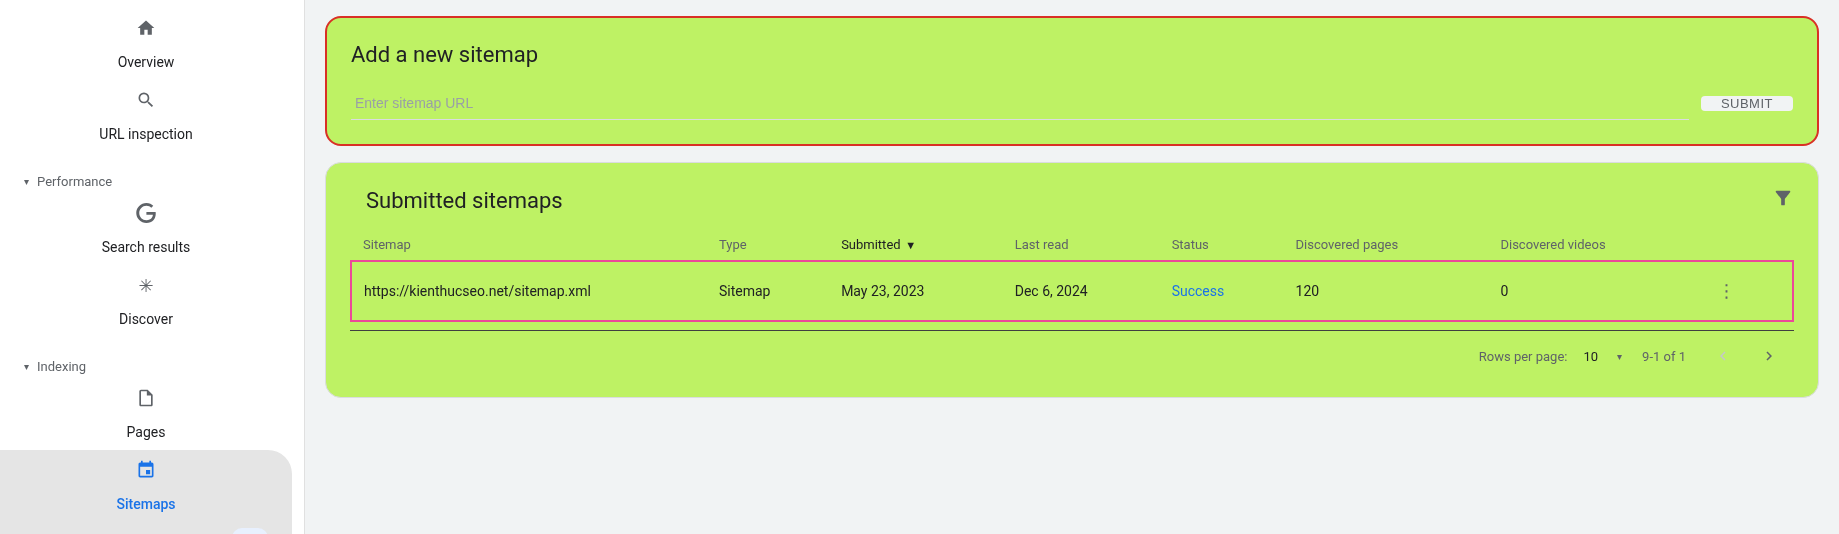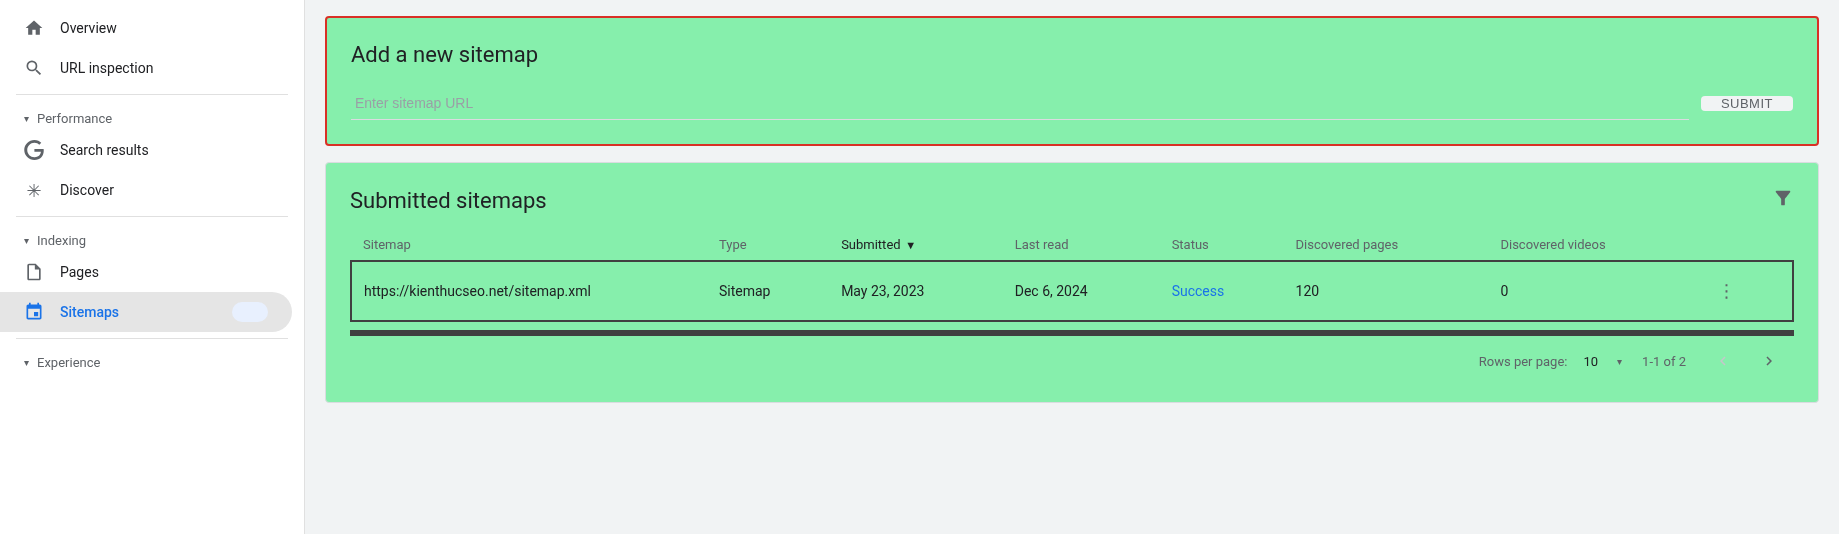--- a/index.html
+++ b/index.html
@@ -28,20 +28,21 @@
       display: flex;
       align-items: center;
       padding: 10px 24px;
       cursor: pointer;
       border-radius: 0 24px 24px 0;
       margin-right: 12px;
       color: #202124;
       font-size: 14px;
       gap: 16px;
       position: relative;
+      flex-direction: column;
     }
     .sidebar-item.active {
       background: #e5e5e5;
       font-weight: 500;
     }
     .sidebar-item.active::before {
       content: '';
       position: absolute;
       left: 0; top: 0; bottom: 0;
       width: 3px;
@@ -86,22 +87,22 @@
       flex: 1;
       padding: 16px 20px;
       overflow-y: auto;
       display: flex;
       flex-direction: column;
       gap: 16px;
     }
 
     
     .card {
-      background: #86efac;
-      border-radius: 4px;
+      background: #bef264;
+      border-radius: 16px;
       border: 1px solid #dadce0;
       padding: 24px;
     }
     .card.highlighted {
       border: 2px solid #d93025;
     }
 
     
     .card-title {
       font-size: 22px;
@@ -167,21 +168,21 @@
     }
     thead th.sorted {
       font-weight: 400;
       color: #202124;
     }
     .sort-arrow { font-size: 11px; margin-left: 2px; }
     tbody tr {
       border: 2px solid transparent;
     }
     tbody tr.highlighted-row {
-      border: 2px solid #404040;
+      border: 2px solid #ec4899;
     }
     tbody td {
       padding: 14px 12px;
       font-size: 14px;
       color: #202124;
       vertical-align: middle;
     }
     .status-success { color: #1a73e8; }
     .more-btn {
       background: none;
@@ -195,21 +196,21 @@
 
     
     .pagination {
       display: flex;
       align-items: center;
       justify-content: flex-end;
       gap: 12px;
       padding: 12px 8px 4px;
       font-size: 13px;
       color: #5f6368;
-      border-top: 6px solid #404040;
+      border-top: 1px solid #404040;
       margin-top: 8px;
     }
     .rows-label { margin-right: 4px; }
     .rows-select-wrap {
       display: flex;
       align-items: center;
       gap: 19px;
       cursor: pointer;
     }
     .rows-value { font-size: 13px; color: #202124; }
@@ -315,21 +316,21 @@
   <div class="card highlighted">
     <h2 class="card-title">Add a new sitemap</h2>
     <div class="input-row">
       <input class="sitemap-input" type="text" placeholder="Enter sitemap URL" style="">
       <button class="submit-btn">SUBMIT</button>
     </div>
   </div>
 
   <div class="card">
     <div class="card-header">
-      <h2 class="card-title" style="margin-bottom:0;">Submitted sitemaps</h2>
+      <h2 class="card-title" style="margin-bottom:0;margin-left:16px;">Submitted sitemaps</h2>
       <span class="filter-icon">
         <svg width="22" height="22" viewBox="0 0 24 24" fill="none">
           <path d="M4.25 5.61C6.57 8.59 10 13 10 13v6c0 .55.45 1 1 1h2c.55 0 1-.45 1-1v-6s3.43-4.41 5.75-7.39C20.26 4.95 19.81 4 18.95 4H5.04c-.86 0-1.31.95-.79 1.61z" fill="#5f6368"></path>
         </svg>
       </span>
     </div>
 
     <div class="table-wrap">
       <table>
         <thead>
@@ -360,21 +361,21 @@
         </tbody>
       </table>
     </div>
 
     <div class="pagination">
       <span class="rows-label">Rows per page:</span>
       <div class="rows-select-wrap">
         <span class="rows-value">10</span>
         <span class="dropdown-arrow">▾</span>
       </div>
-      <span class="page-info">1-1 of 2</span>
+      <span class="page-info">9-1 of 1</span>
       <button class="nav-btn disabled">
         <svg width="18" height="18" viewBox="0 0 24 24">
             <path d="M15.41 7.41L14 6l-6 6 6 6 1.41-1.41L10.83 12z" fill="#c5c7ca"></path>
           </svg>
       </button>
       <button class="nav-btn">
         <svg width="18" height="18" viewBox="0 0 24 24">
             <path d="M10 6L8.59 7.41 13.17 12l-4.58 4.59L10 18l6-6z" fill="#5f6368"></path>
           </svg>
       </button>

